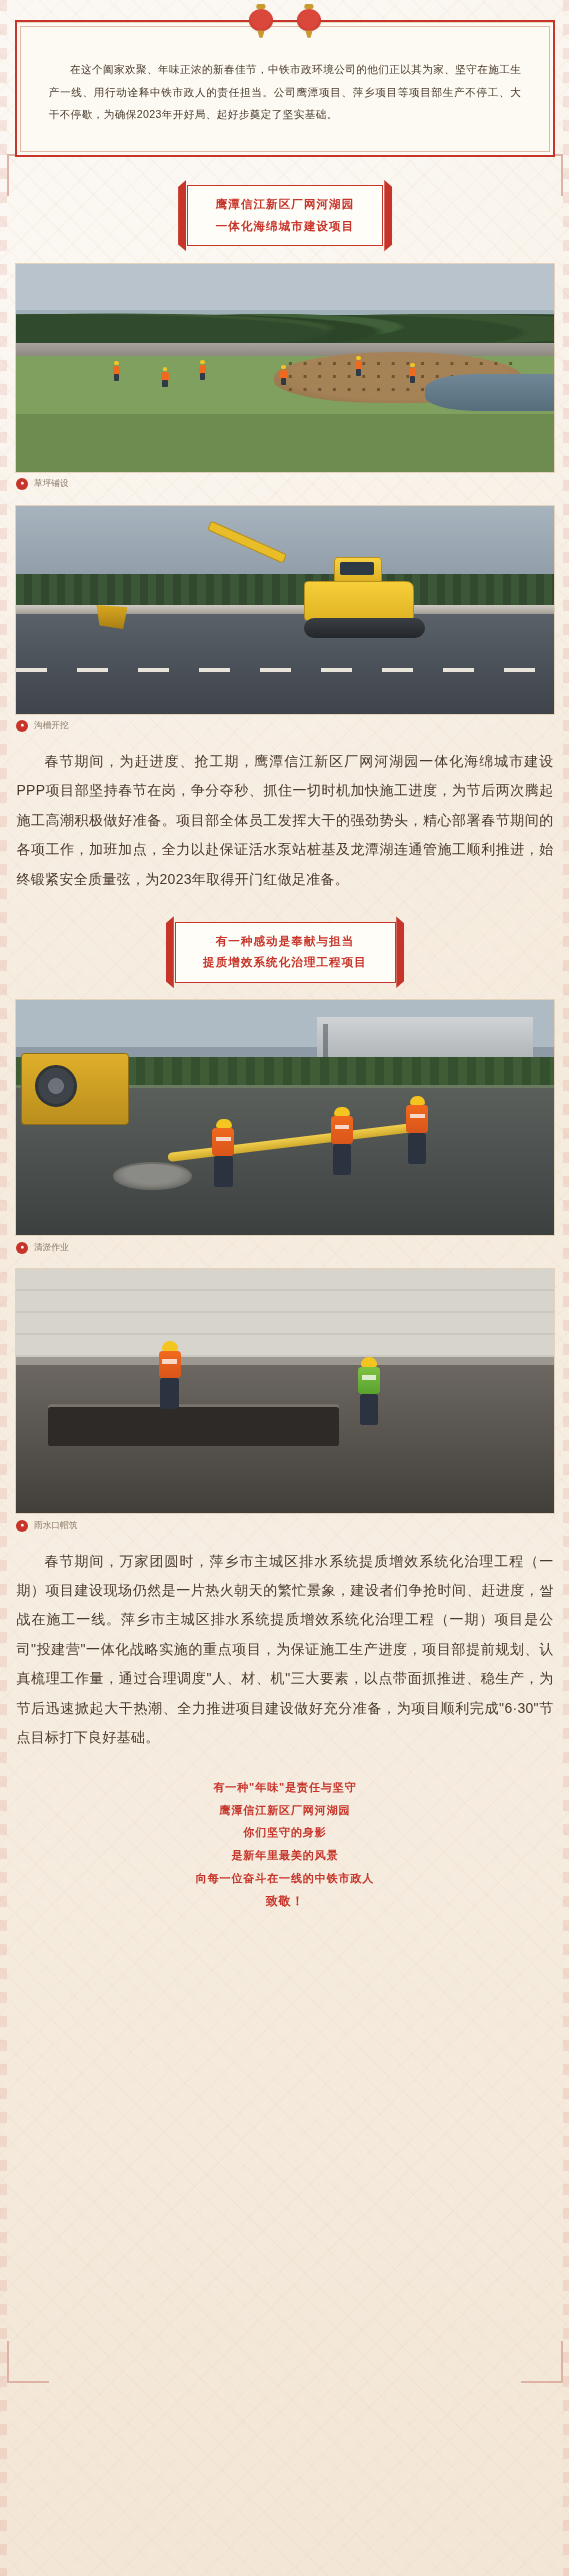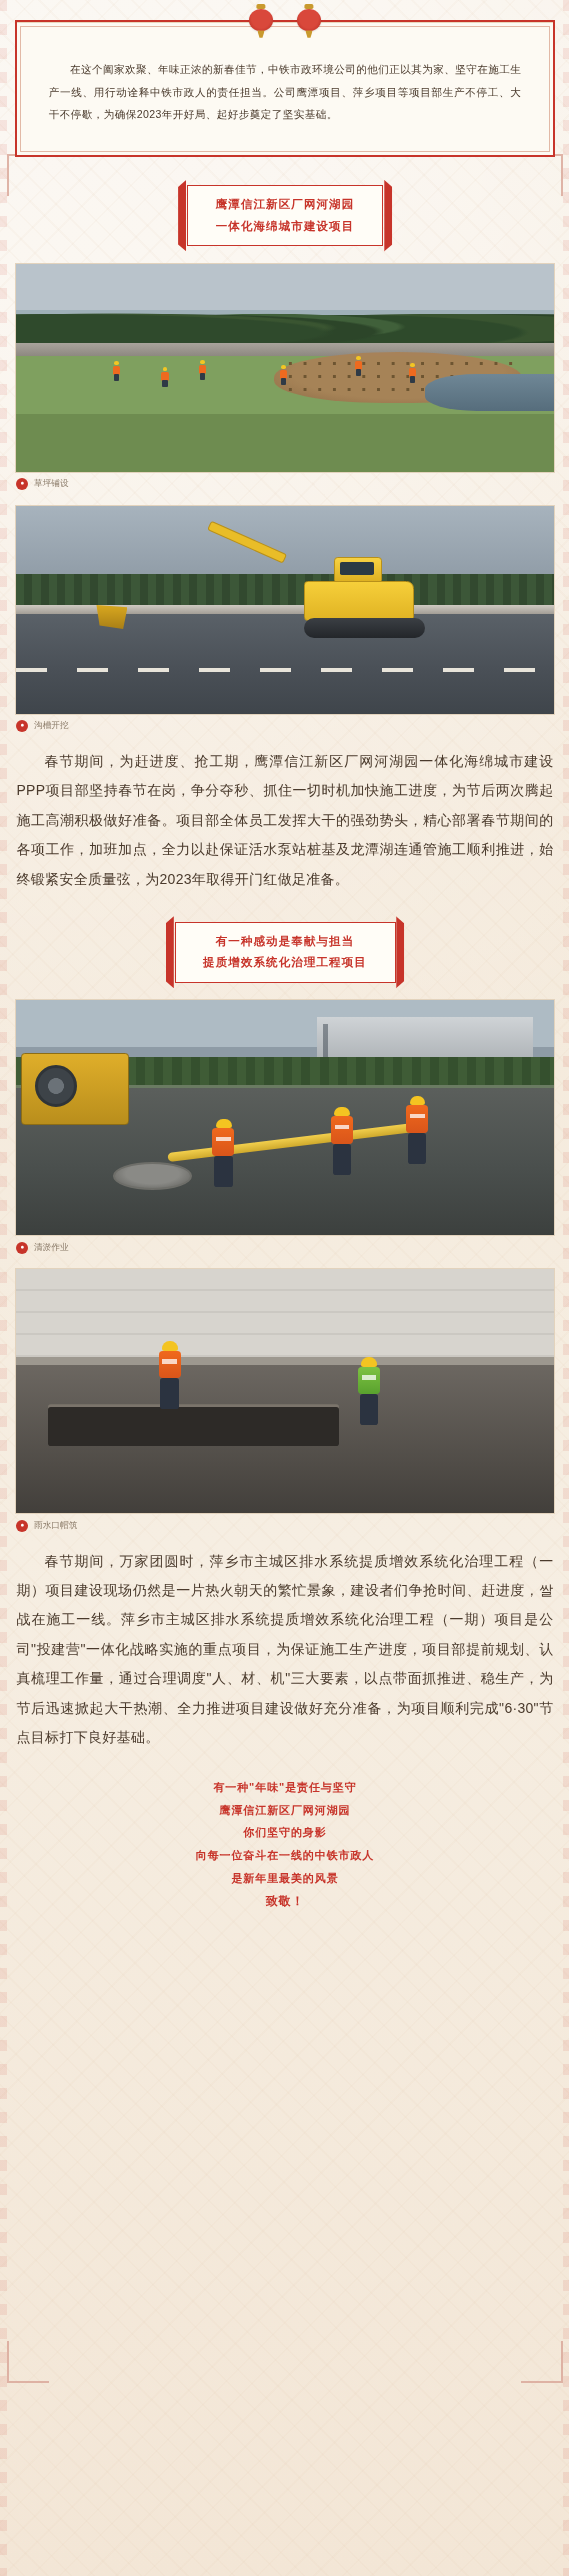--- a/index.html
+++ b/index.html
@@ -518,20 +518,20 @@
         <span>雨水口帽筑</span>
       </div>
     </div>
 
     <p class="para">春节期间，万家团圆时，萍乡市主城区排水系统提质增效系统化治理工程（一期）项目建设现场仍然是一片热火朝天的繁忙景象，建设者们争抢时间、赶进度，쌀战在施工一线。萍乡市主城区排水系统提质增效系统化治理工程（一期）项目是公司"投建营"一体化战略实施的重点项目，为保证施工生产进度，项目部提前规划、认真梳理工作量，通过合理调度"人、材、机"三大要素，以点带面抓推进、稳生产，为节后迅速掀起大干热潮、全力推进项目建设做好充分准备，为项目顺利完成"6·30"节点目标打下良好基础。</p>
 
     <div class="closing">
       <p>有一种"年味"是责任与坚守</p>
       <p>鹰潭信江新区厂网河湖园</p>
       <p>你们坚守的身影</p>
+      <p>是新年里最美的风景</p>
       <p>向每一位奋斗在一线的中铁市政人</p>
-      <p>是新年里最美的风景</p>
       <p class="last">致敬！</p>
     </div>
 
   </div>
 </div>
 
 
 </body></html>

